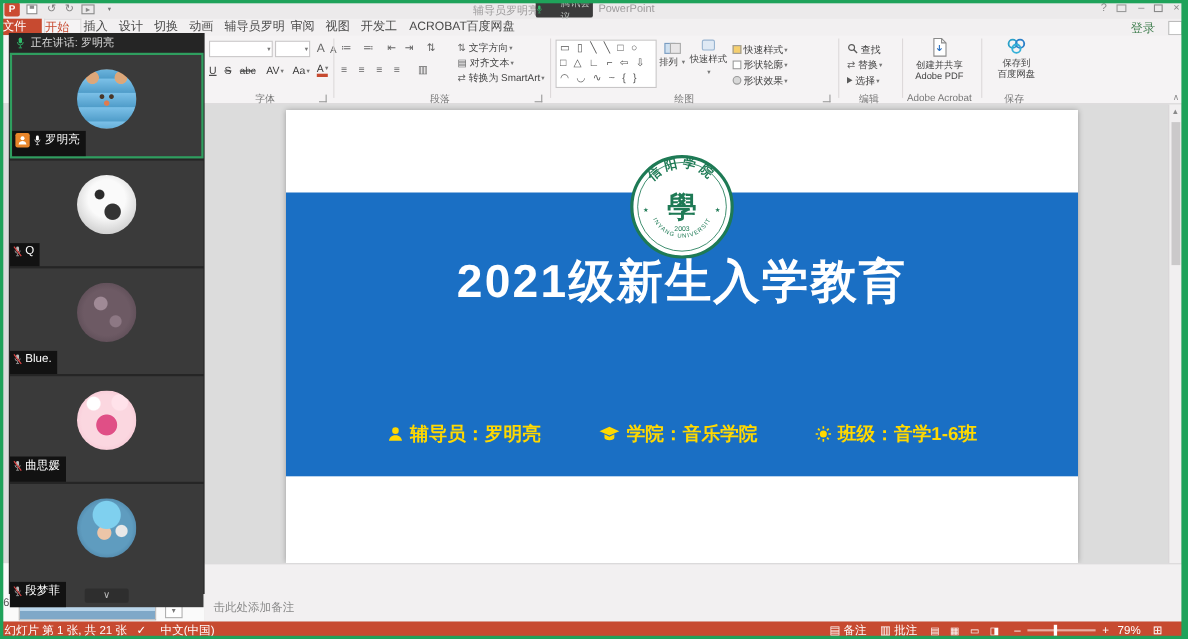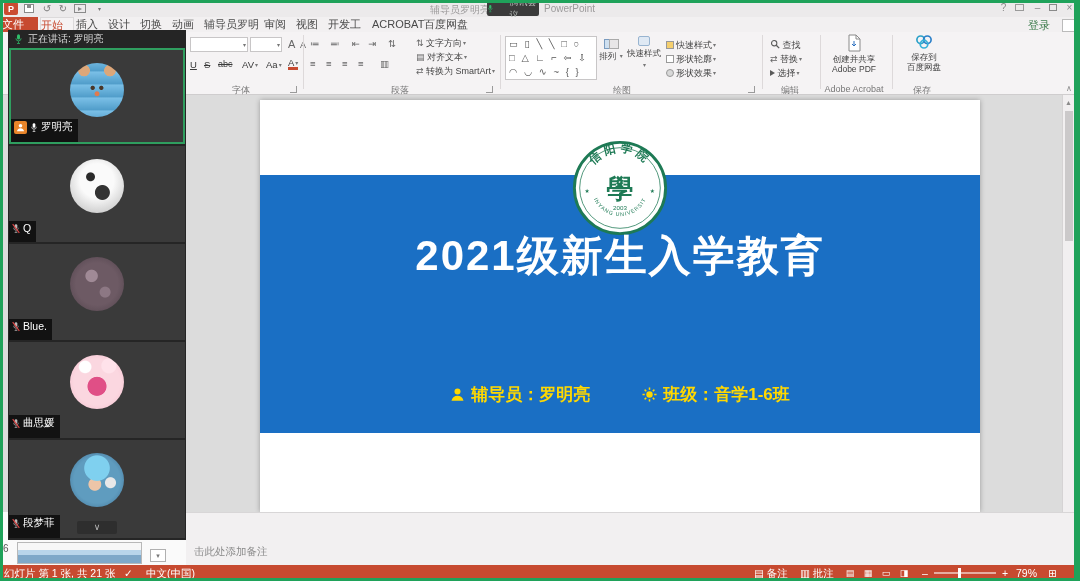--- a/index.html
+++ b/index.html
@@ -286,20 +286,27 @@
     <div class="stitle" style="top:128px">2021级新生入学教育</div>
     <div class="inforow">
       <span class="infoitem">
         <svg width="15" height="15" viewBox="0 0 12 12" fill="#ffd800">
           <circle cx="6" cy="3.6" r="2.4"></circle>
             <path d="M1.2 11c.6-2.8 2.5-4 4.8-4s4.2 1.2 4.8 4z"></path>
         </svg>
         <span>辅导员：罗明亮</span>
       </span>
       <span class="infoitem">
+        <svg width="20" height="15" viewBox="0 0 20 14" fill="#ffd800">
+          <polygon points="10,0.5 19,4.5 10,8.5 1,4.5"></polygon>
+            <path d="M5.5 7.2v3.3c0 1.3 2 2.2 4.5 2.2s4.5-.9 4.5-2.2V7.2L10 9.5z"></path>
+        </svg>
+        <span>学院：音乐学院</span>
+      </span>
+      <span class="infoitem">
         <svg width="15" height="15" viewBox="0 0 16 16">
           <g stroke="#ffd800" stroke-width="1.6">
               <line x1="8" y1="0.5" x2="8" y2="3"></line>
               <line x1="8" y1="13" x2="8" y2="15.5"></line>
               <line x1="0.5" y1="8" x2="3" y2="8"></line>
               <line x1="13" y1="8" x2="15.5" y2="8"></line>
               <line x1="2.8" y1="2.8" x2="4.5" y2="4.5"></line>
               <line x1="11.5" y1="11.5" x2="13.2" y2="13.2"></line>
               <line x1="13.2" y1="2.8" x2="11.5" y2="4.5"></line>
               <line x1="4.5" y1="11.5" x2="2.8" y2="13.2"></line>
@@ -379,21 +386,21 @@
       <svg class="micsvg" width="8" height="11" viewBox="0 0 12 15">
         <rect x="4" y="1" width="4" height="7" rx="2" fill="#bbb"></rect>
         <path d="M2.5 6.5a3.5 3.5 0 0 0 7 0" fill="none" stroke="#bbb"></path>
         <path d="M6 10.5v2.5M4 13.5h4" stroke="#bbb" fill="none"></path>
         <line x1="1" y1="1" x2="11" y2="14" stroke="#e04545" stroke-width="1.6"></line>
       </svg>
       <span>Blue.</span>
     </div>
   </div>
 
-  <div class="tile" style="top:410px;height:98px">
+  <div class="tile" style="top:410px;height:112px">
     <div class="av av5"></div>
     <div class="plabel">
       <svg class="micsvg" width="8" height="11" viewBox="0 0 12 15">
         <rect x="4" y="1" width="4" height="7" rx="2" fill="#bbb"></rect>
         <path d="M2.5 6.5a3.5 3.5 0 0 0 7 0" fill="none" stroke="#bbb"></path>
         <path d="M6 10.5v2.5M4 13.5h4" stroke="#bbb" fill="none"></path>
         <line x1="1" y1="1" x2="11" y2="14" stroke="#e04545" stroke-width="1.6"></line>
       </svg>
       <span>段梦菲</span>
     </div>

